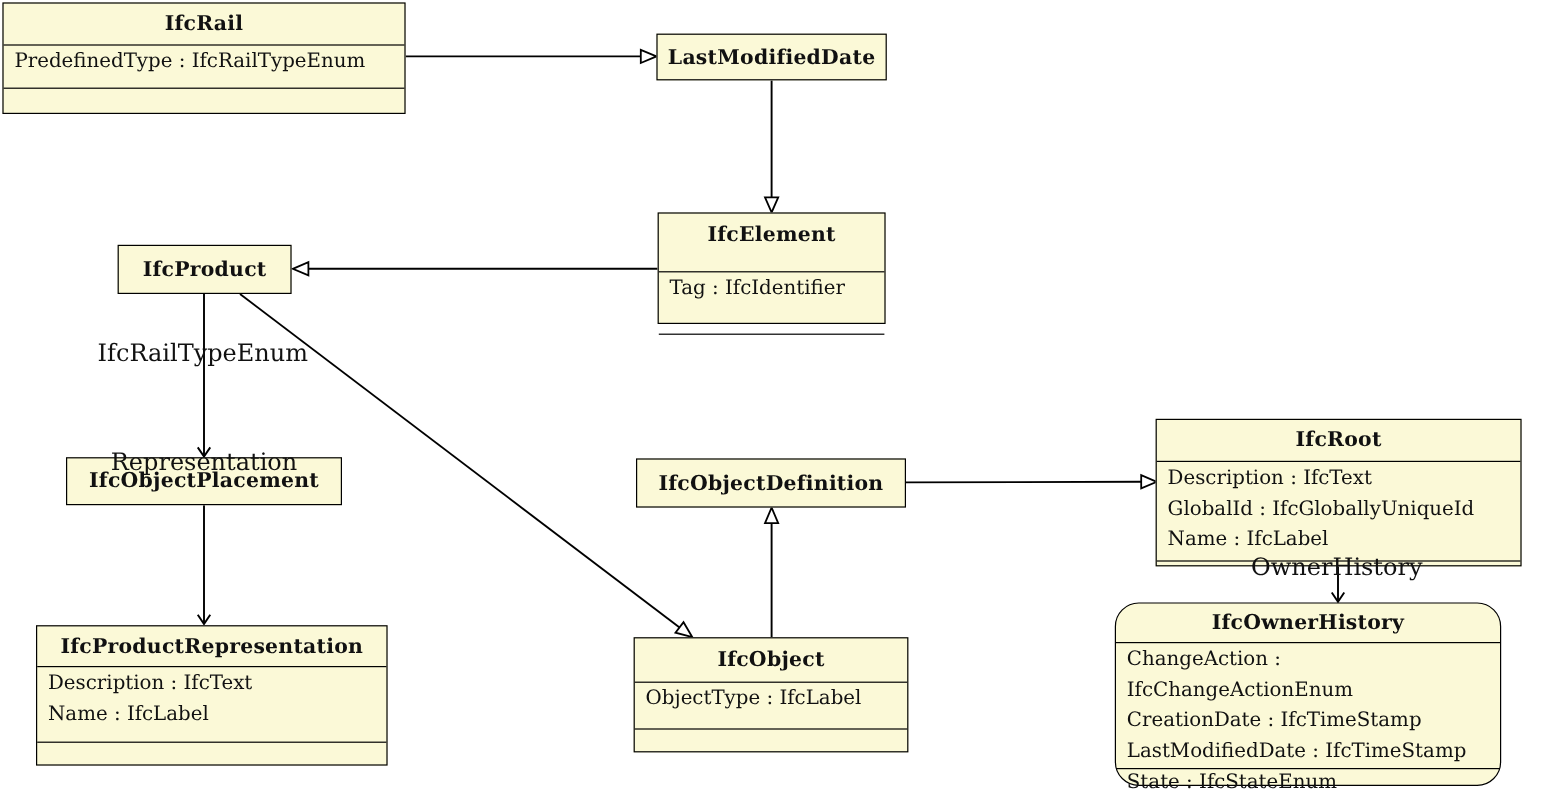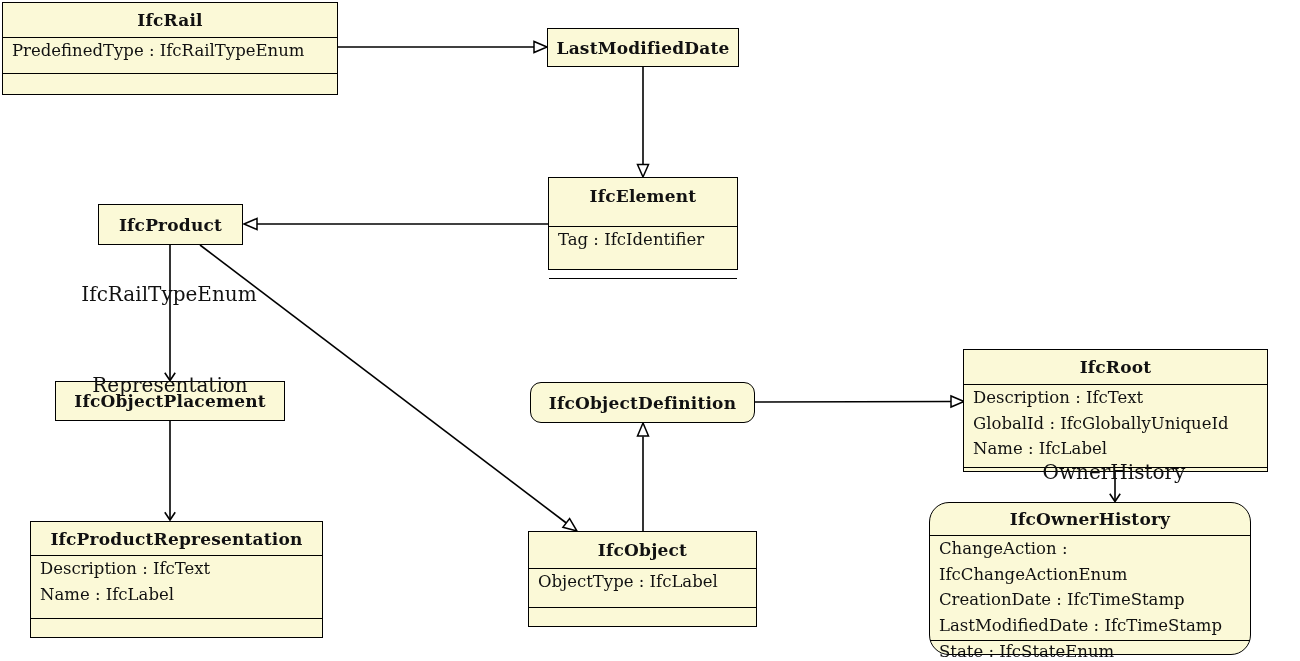--- a/index.html
+++ b/index.html
@@ -95,21 +95,21 @@
 
   <div class="ucl" style="left:30px; top:521px; width:293px; height:117px;">
     <div class="ttl" style="height:33px">IfcProductRepresentation</div>
     <div class="att" style="height:63px">
       <div>Description : IfcText</div>
       <div>Name : IfcLabel</div>
     </div>
     <div class="emp"></div>
   </div>
 
-  <div class="ucl" style="left:530px; top:382px; width:225px; height:41px;border-radius:11px;">
+  <div class="ucl" style="left:530px; top:382px; width:225px; height:41px;">
     <div class="ttl solo">IfcObjectDefinition</div>
   </div>
 
   <div class="ucl" style="left:528px; top:531px; width:229px; height:96px;">
     <div class="ttl" style="height:36px">IfcObject</div>
     <div class="att" style="height:39px">
       <div>ObjectType : IfcLabel</div>
     </div>
     <div class="emp"></div>
   </div>

